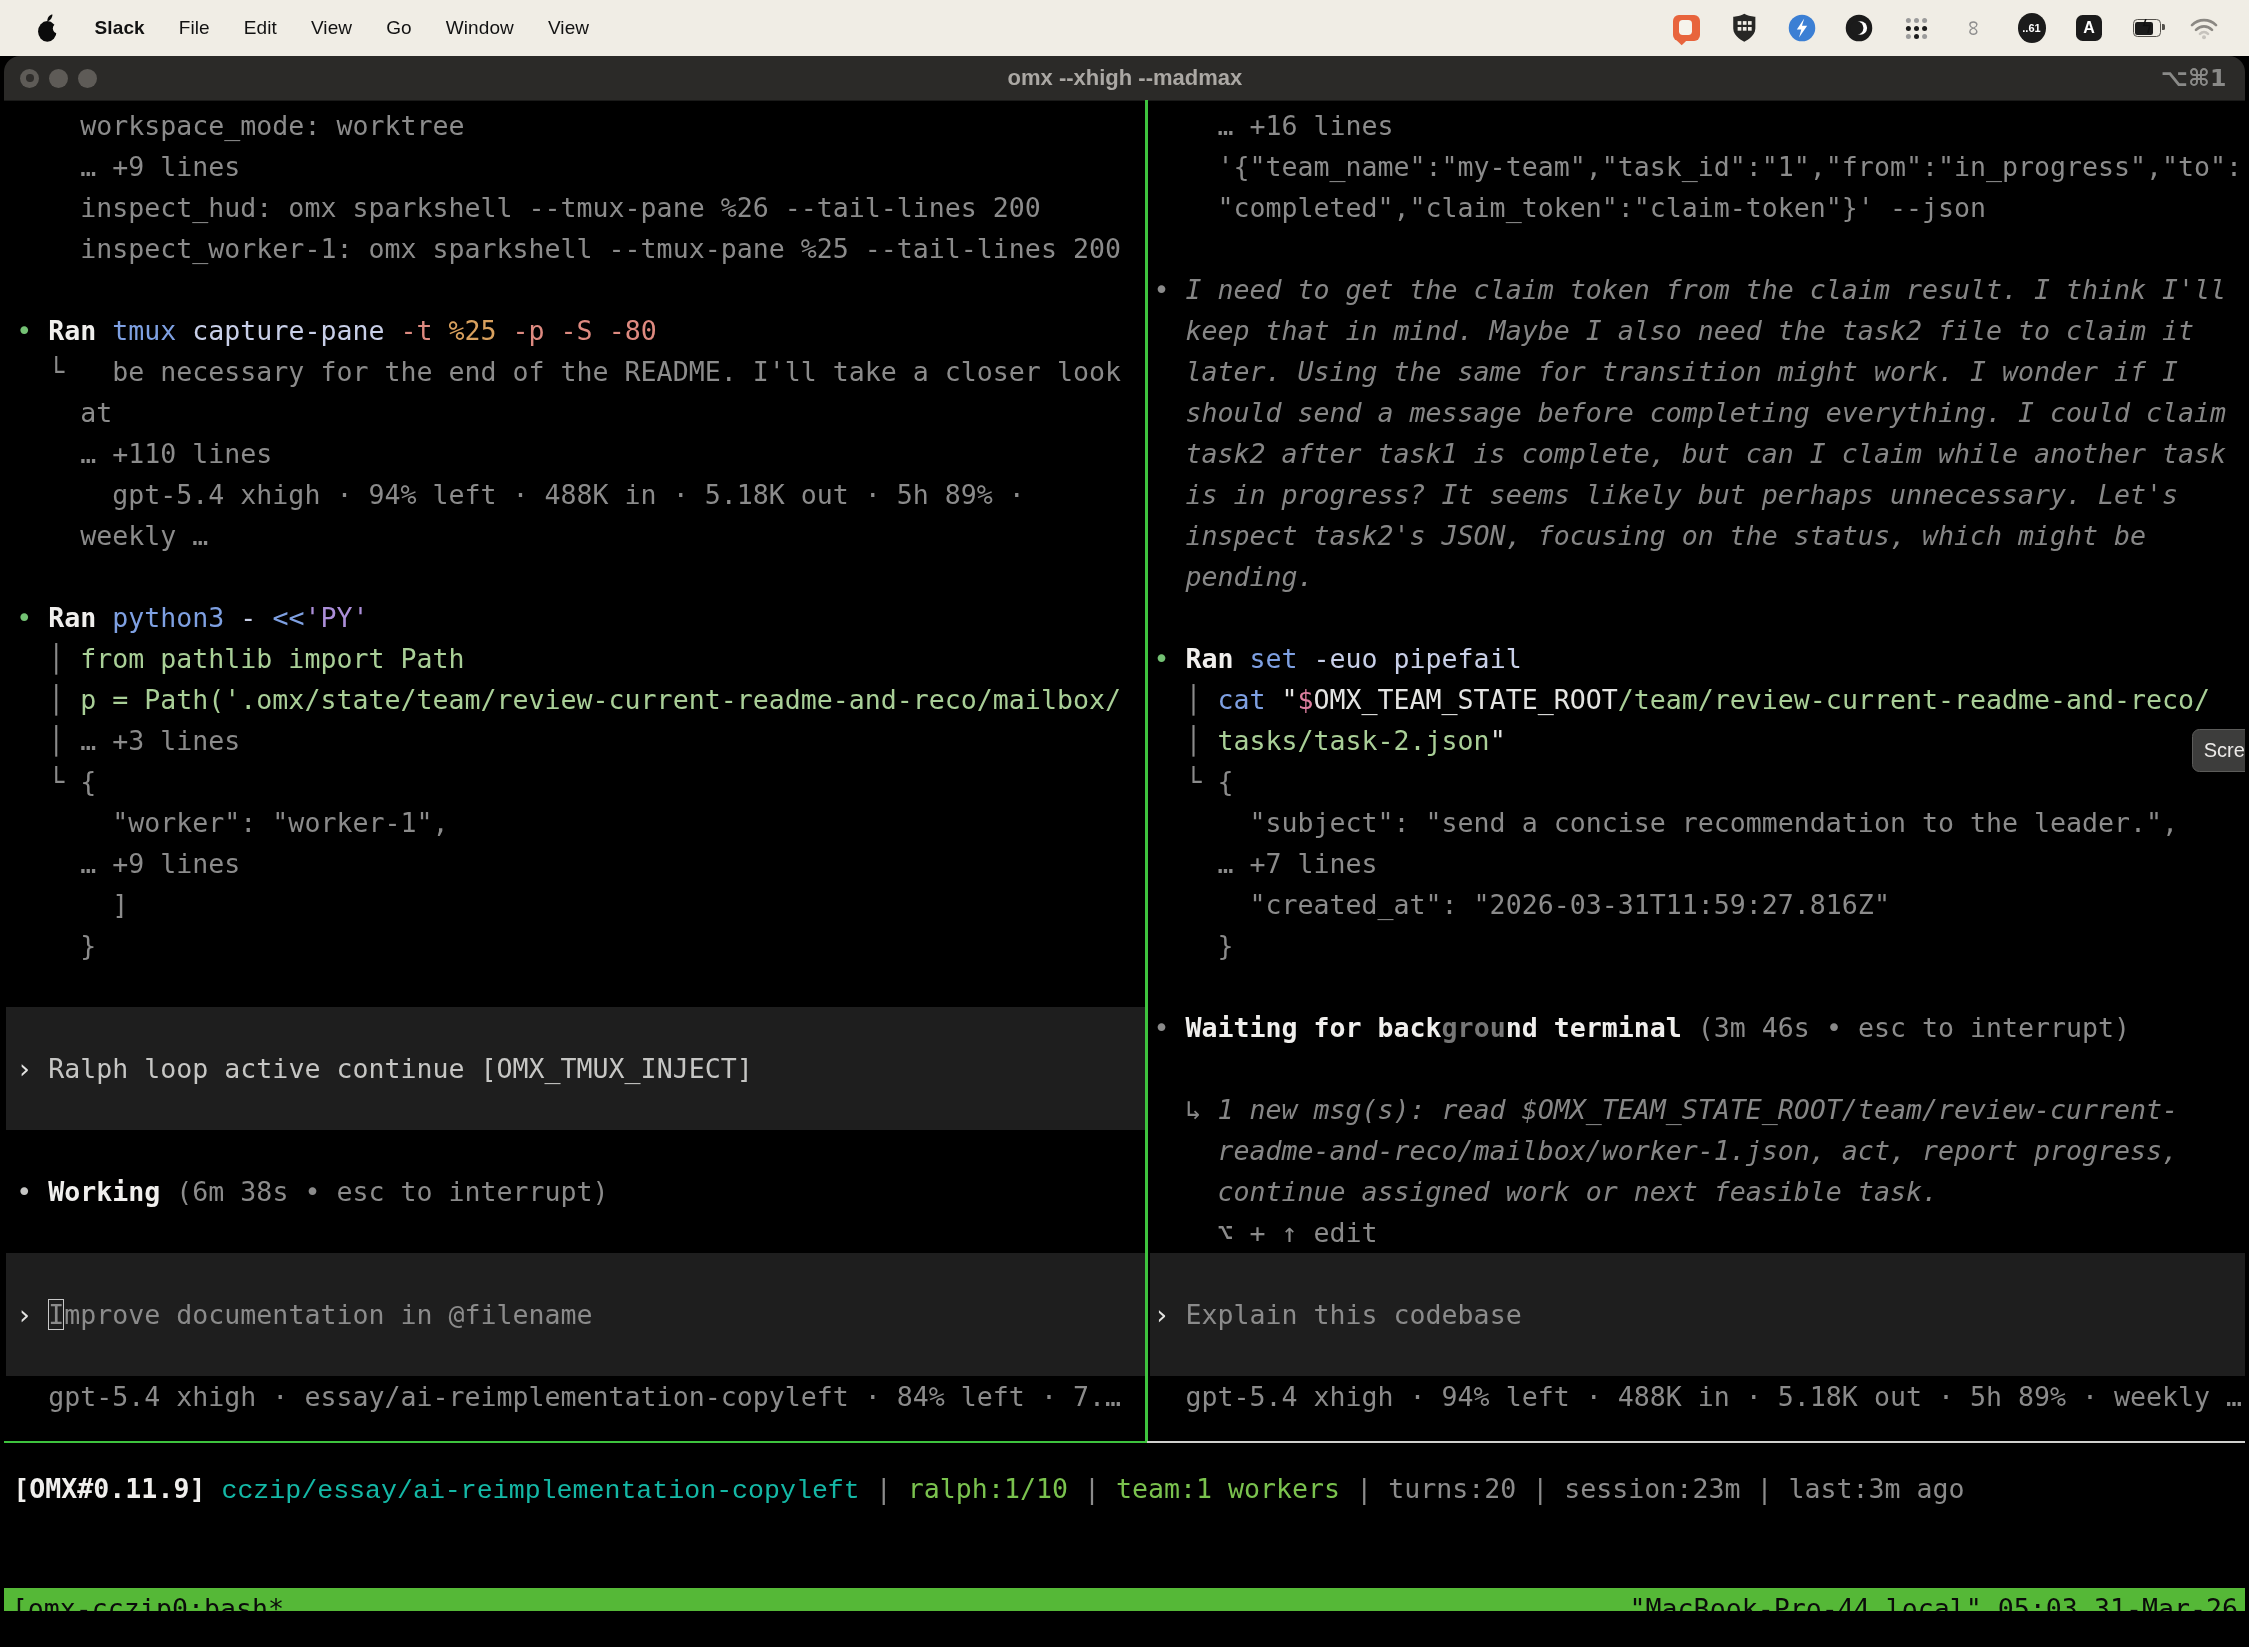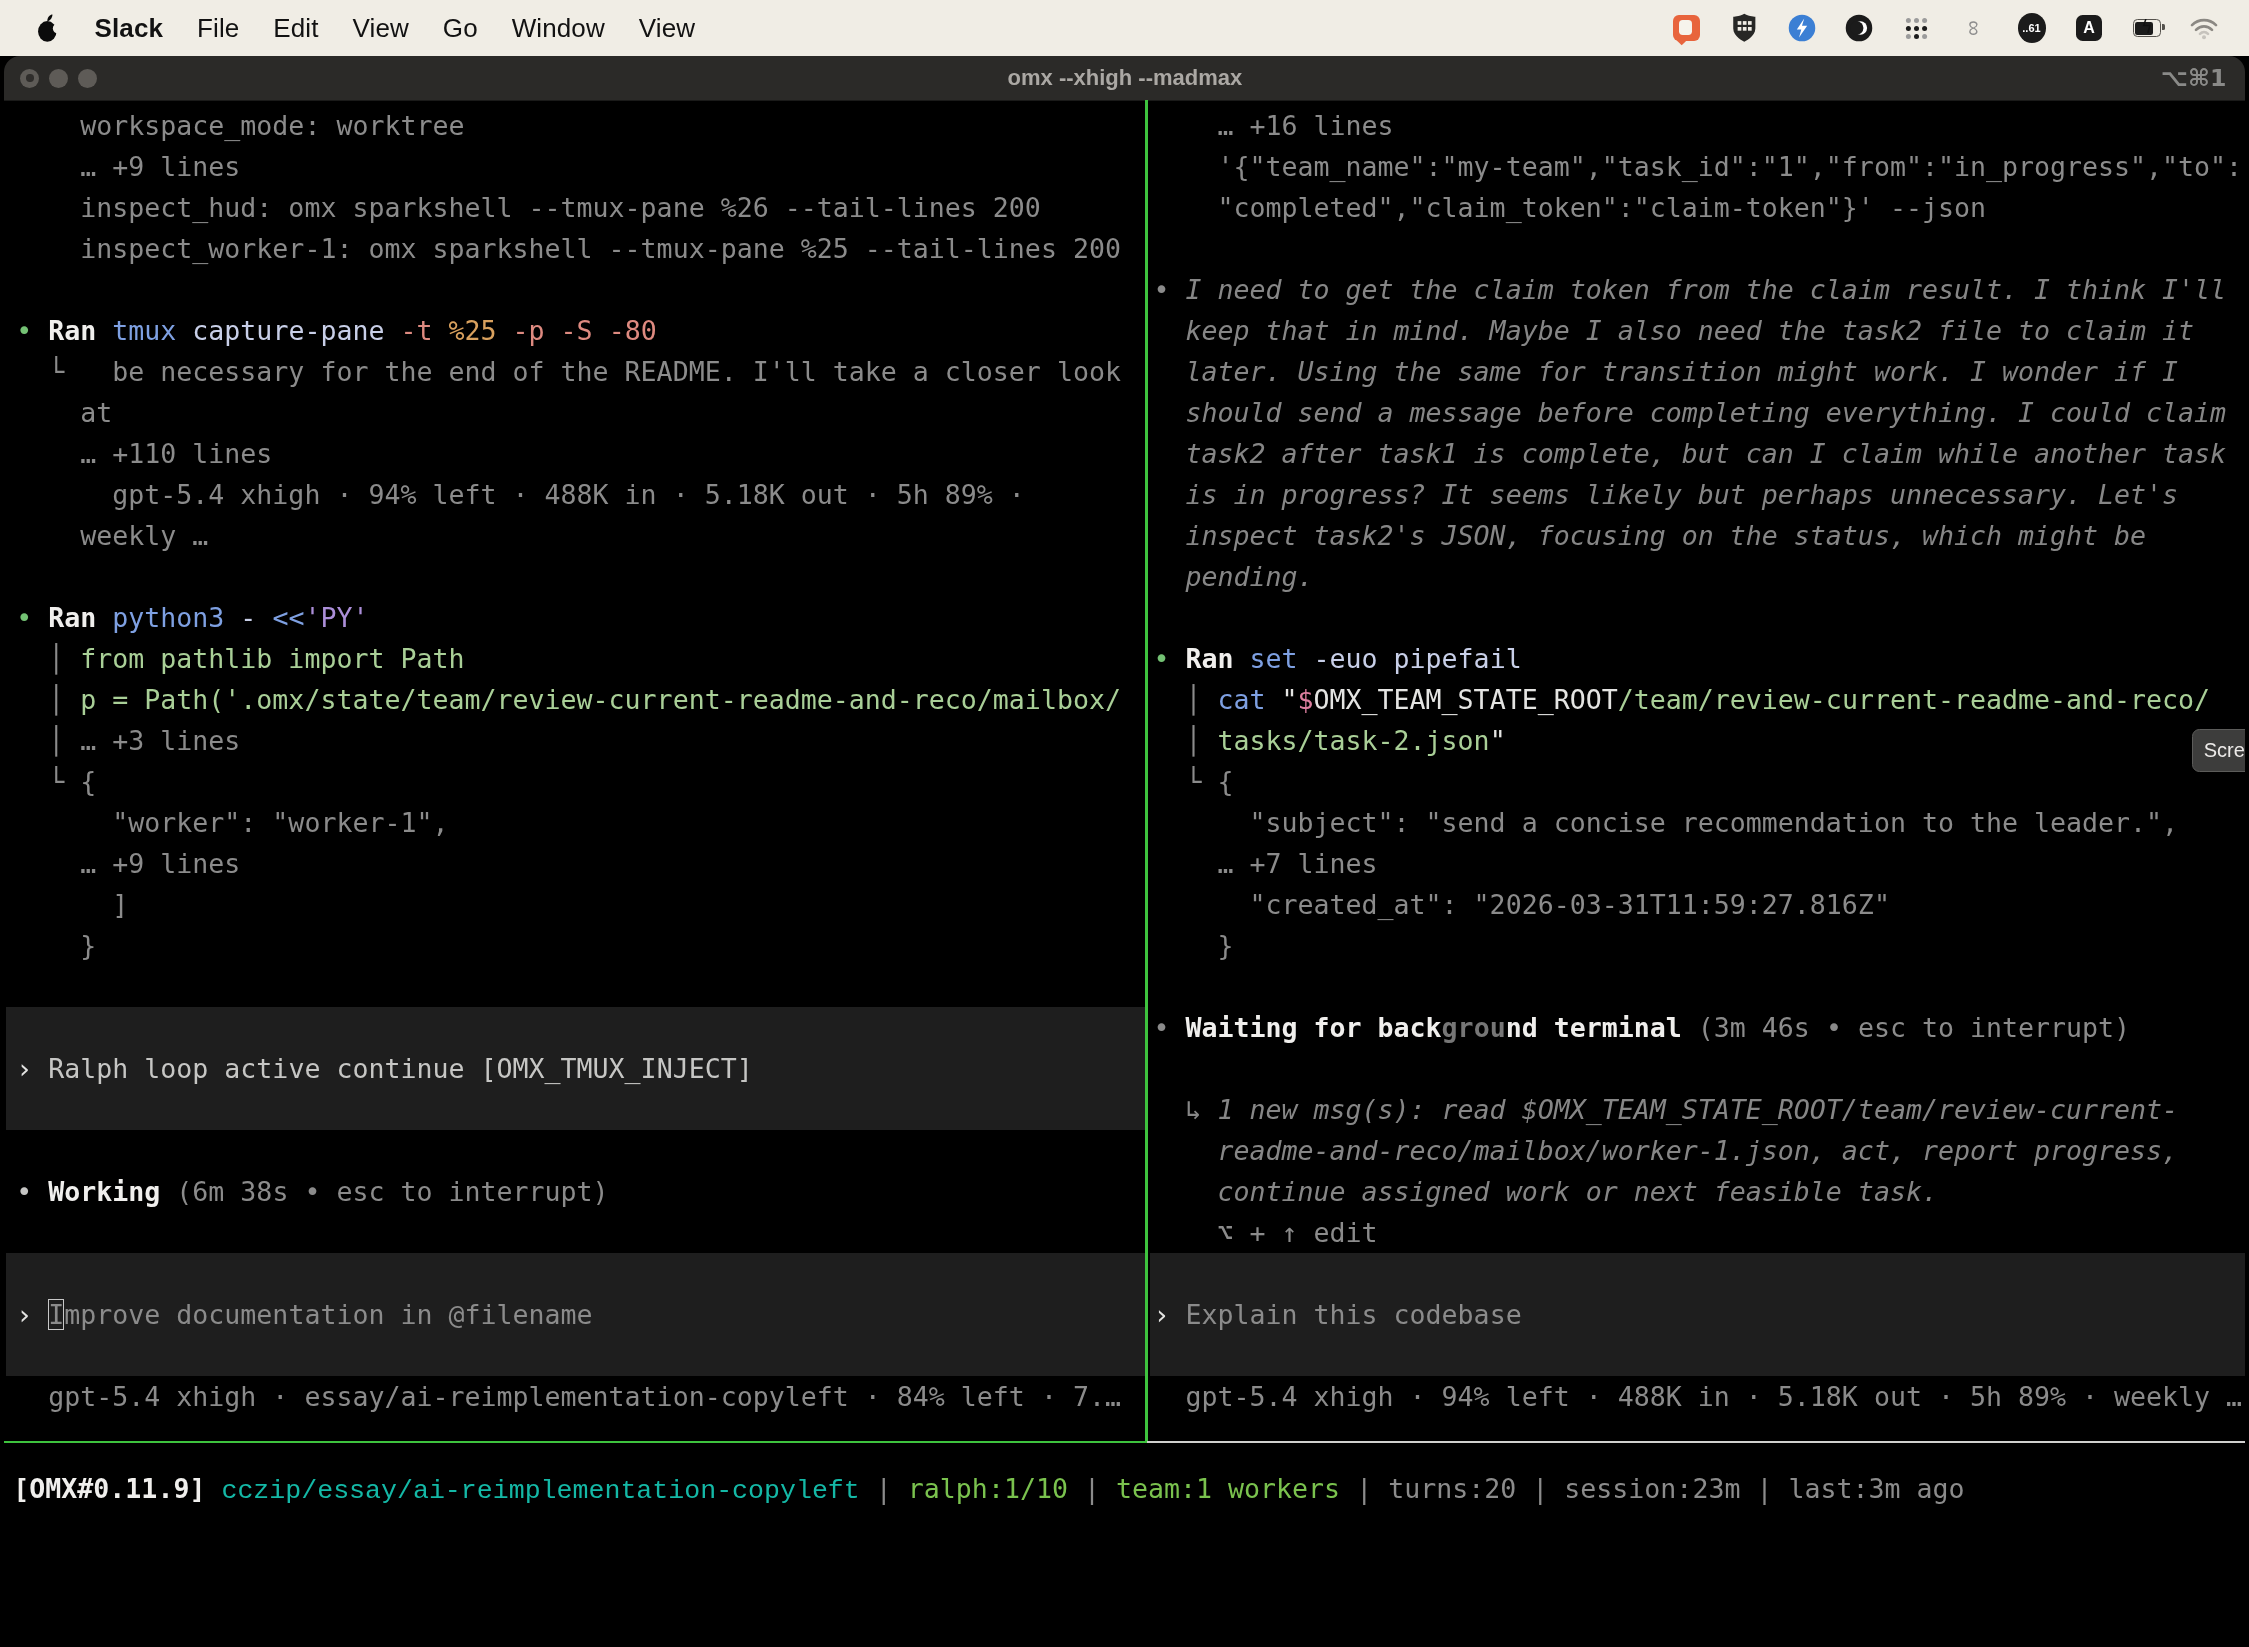--- a/index.html
+++ b/index.html
@@ -1,19 +1,19 @@
 <!DOCTYPE html>
 <html style="font-size:11.8px"><head>
 <meta charset="utf-8">
 <style>
   html,body{margin:0;padding:0;background:#000;width:2250px;height:1648px;overflow:hidden;}
   .menubar{position:absolute;left:0;top:0;width:2250px;height:56px;background:#f0ede5;
     display:flex;align-items:center;font-family:"Liberation Sans",sans-serif;color:#121212;}
   .apple{margin-left:34px;display:flex;align-items:center;}
-  .mi{font-size:26px;margin-left:34px;letter-spacing:0.1px;}
+  .mi{font-size:19px;margin-left:34px;letter-spacing:0.1px;}
   .mi.app{font-weight:700;}
   .mstatus{margin-left:auto;display:flex;align-items:center;gap:29.5px;padding-right:32px;}
   .sic{display:flex;align-items:center;justify-content:center;width:28px;height:29.5px;position:relative;}
   .ic-shot{width:26.6px;height:26.6px;background:#e8643c;border-radius:5.9px;position:relative;}
   .ic-shot::after{content:'';position:absolute;left:5.9px;top:5.2px;width:12.5px;height:15.5px;background:#f6f3ec;border-radius:3.7px;}
   .ic-shot::before{content:'';position:absolute;bottom:-3px;left:4.4px;width:7.4px;height:7.4px;background:#e8643c;transform:rotate(45deg);}
   .ic-badge{width:29.5px;height:29.5px;border-radius:50%;background:#1b1b1b;color:#fff;
     font:600 11px "Liberation Sans",sans-serif;display:flex;align-items:center;justify-content:center;}
   .ic-key{width:26.6px;height:26.6px;border-radius:6.6px;background:#1b1b1b;color:#fff;
     font:700 16px "Liberation Sans",sans-serif;display:flex;align-items:center;justify-content:center;}
@@ -168,14 +168,18 @@
   <div class="term right"><div class="row"><span class="s-d">    … +16 lines</span></div><div class="row"><span class="s-d">    '{"team_name":"my-team","task_id":"1","from":"in_progress","to":</span></div><div class="row"><span class="s-d">    "completed","claim_token":"claim-token"}' --json</span></div><div class="row"></div><div class="row"><span class="s-d">• </span><span class="s-it">I need to get the claim token from the claim result. I think I'll</span></div><div class="row"><span class="s-it">  keep that in mind. Maybe I also need the task2 file to claim it</span></div><div class="row"><span class="s-it">  later. Using the same for transition might work. I wonder if I</span></div><div class="row"><span class="s-it">  should send a message before completing everything. I could claim</span></div><div class="row"><span class="s-it">  task2 after task1 is complete, but can I claim while another task</span></div><div class="row"><span class="s-it">  is in progress? It seems likely but perhaps unnecessary. Let's</span></div><div class="row"><span class="s-it">  inspect task2's JSON, focusing on the status, which might be</span></div><div class="row"><span class="s-it">  pending.</span></div><div class="row"></div><div class="row"><span class="s-gb">• </span><span class="s-b">Ran </span><span class="s-bl">set </span><span class="s-lv">-euo pipefail</span></div><div class="row"><span class="s-d">  │ </span><span class="s-bl">cat </span><span class="s-w">"</span><span class="s-pk">$</span><span class="s-w">OMX_TEAM_STATE_ROOT</span><span class="s-g">/team/review-current-readme-and-reco/</span></div><div class="row"><span class="s-d">  │ </span><span class="s-g">tasks/task-2.json</span><span class="s-w">"</span></div><div class="row"><span class="s-d">  └ {</span></div><div class="row"><span class="s-d">      "subject": "send a concise recommendation to the leader.",</span></div><div class="row"><span class="s-d">    … +7 lines</span></div><div class="row"><span class="s-d">      "created_at": "2026-03-31T11:59:27.816Z"</span></div><div class="row"><span class="s-d">    }</span></div><div class="row"></div><div class="row"><span class="s-d">• </span><span class="s-b">Waiting for back</span><span class="s-db">grou</span><span class="s-b">nd terminal </span><span class="s-d">(3m 46s • esc to interrupt)</span></div><div class="row"></div><div class="row"><span class="s-it">  ↳ 1 new msg(s): read $OMX_TEAM_STATE_ROOT/team/review-current-</span></div><div class="row"><span class="s-it">    readme-and-reco/mailbox/worker-1.json, act, report progress,</span></div><div class="row"><span class="s-it">    continue assigned work or next feasible task.</span></div><div class="row"><span class="s-d">    ⌥ + ↑ edit</span></div><div class="row band"></div><div class="row band"><span class="s-w">› </span><span class="s-d">Explain this codebase</span></div><div class="row band"></div><div class="row"><span class="s-d">  gpt-5.4 xhigh · 94% left · 488K in · 5.18K out · 5h 89% · weekly …</span></div></div>
 
   <div class="vdiv"></div>
   <div class="hb-left"></div>
   <div class="hb-right"></div>
 
   <div class="tooltip">Scre</div>
 
   <div class="term omx"><div class="row"><span class="s-b">[OMX#0.11.9] </span><span class="s-cy">cczip/essay/ai-reimplementation-copyleft</span><span class="s-d"> | </span><span class="s-og">ralph:1/10</span><span class="s-d"> | </span><span class="s-og">team:1 workers</span><span class="s-d"> | turns:20 | session:23m | last:3m ago</span></div></div>
 
+  <div class="tmuxbar">
+    <span class="tleft">[omx-cczip0:bash*</span>
+    <span class="tright">"MacBook-Pro-44.local" 05:03 31-Mar-26</span>
+  </div>
 </div>
 
 
 </body></html>

